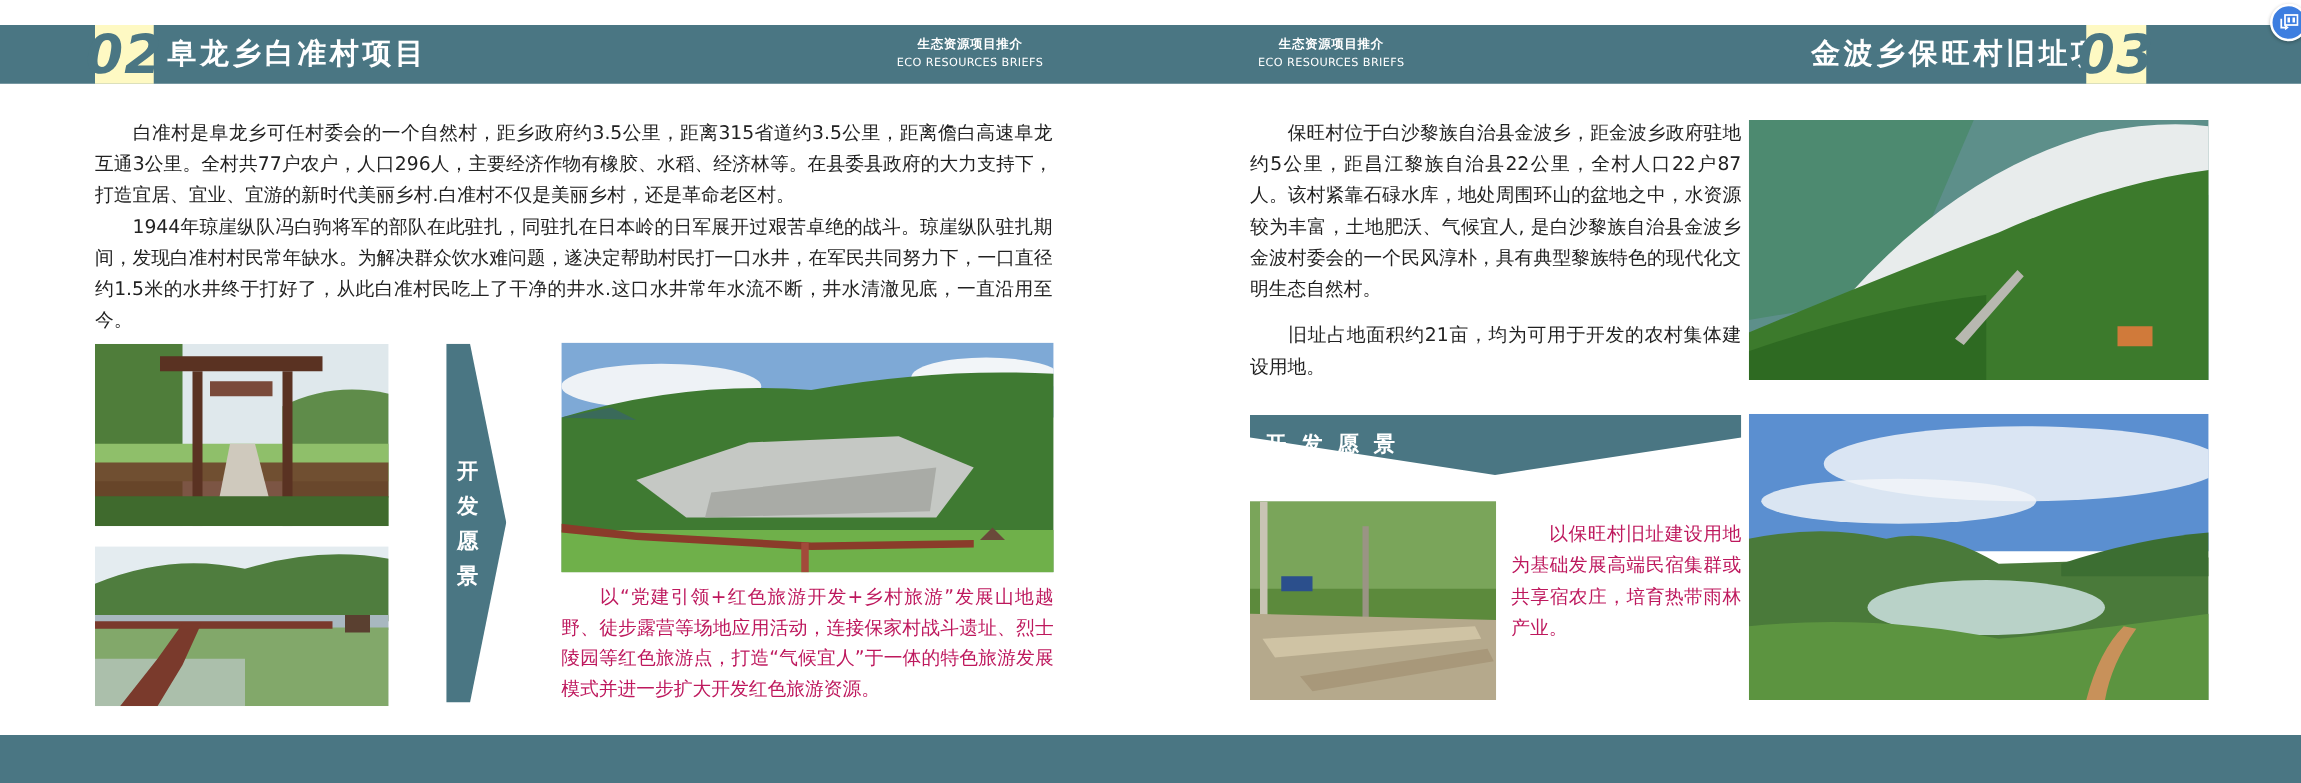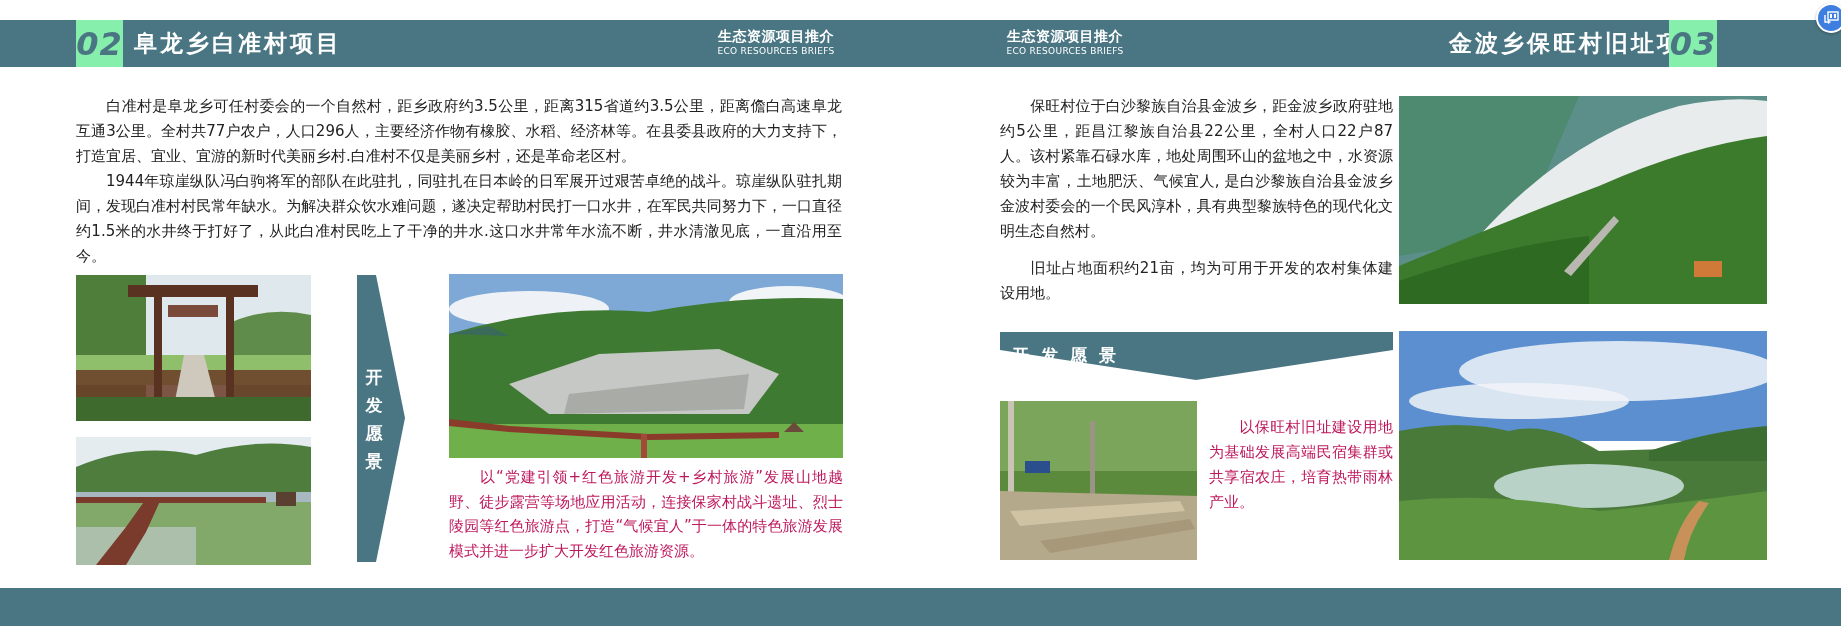--- a/index.html
+++ b/index.html
@@ -7,40 +7,40 @@
     width: 1841px; height: 626px; position: relative; overflow: hidden;
     background: #ffffff;
     font-family: "DejaVu Sans", "Liberation Sans", sans-serif;
     color: #222;
   }
   .band { position: absolute; background: #4a7683; }
   .header-band { left: 0; top: 20px; width: 1841px; height: 47px; }
   .footer-band { left: 0; top: 588px; width: 1841px; height: 38px; }
 
   .num-box {
-    position: absolute; top: 20px; height: 47px; background: #86efac;
+    position: absolute; top: 20px; height: 47px; background: #fef9c3;
     display: flex; align-items: center; justify-content: center;
     font-family: "DejaVu Sans", sans-serif; font-weight: bold; font-style: italic;
-    font-size: 32px; color: #4a7683; letter-spacing: 1px;
+    font-size: 43px; color: #4a7683; letter-spacing: 1px;
   }
   .num-left { left: 76px; width: 47px; }
   .num-right { left: 1669px; width: 48px; }
 
   .page-title {
     position: absolute; top: 20px; height: 62px; line-height: 47px;
     color: #fff; font-weight: bold; font-size: 23px; letter-spacing: 3px;
     white-space: nowrap;
   }
   .title-left { left: 134px; }
   .title-right { right: 132px; text-align: right; }
 
   .brief {
     position: absolute; top: 27px; color: #fff; text-align: center; width: 140px;
   }
-  .brief .cn { font-size: 14px; font-weight: bold; line-height: 18px; letter-spacing: 0.5px; }
+  .brief .cn { font-size: 10px; font-weight: bold; line-height: 18px; letter-spacing: 0.5px; }
   .brief .en { font-size: 9px; line-height: 12px; letter-spacing: 0.3px; }
   .brief-left { left: 706px; }
   .brief-right { left: 995px; }
 
   .para {
     position: absolute; font-size: 15px; line-height: 25px; text-align: justify;
     margin: 0; color: #222;
   }
   .para .indent { display: inline-block; width: 30px; }
   .red { color: #be185d; }

